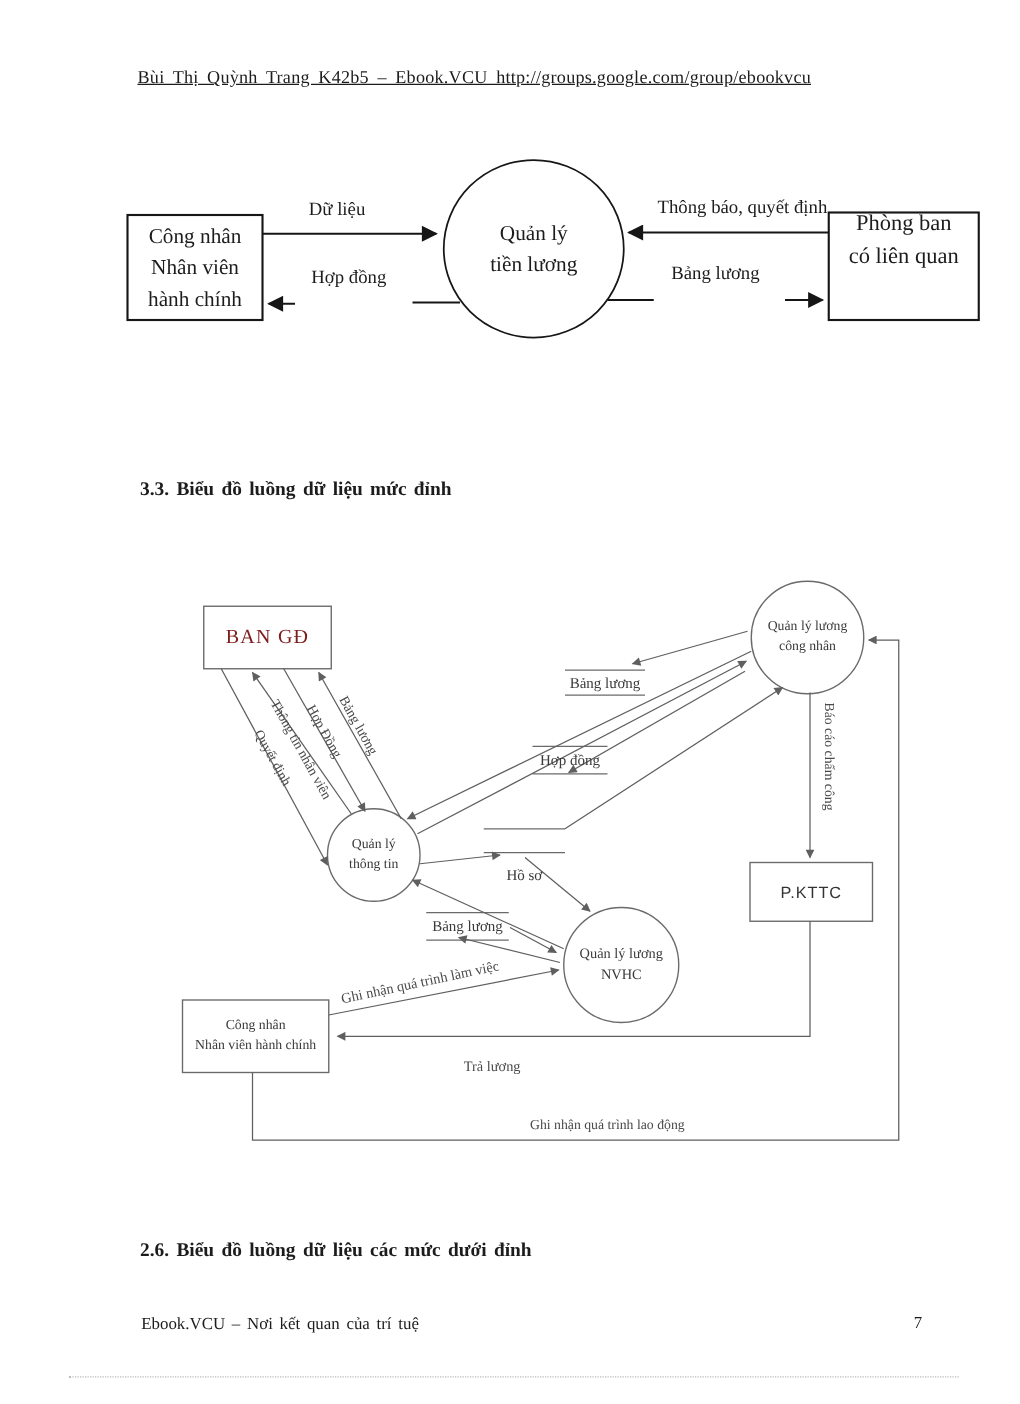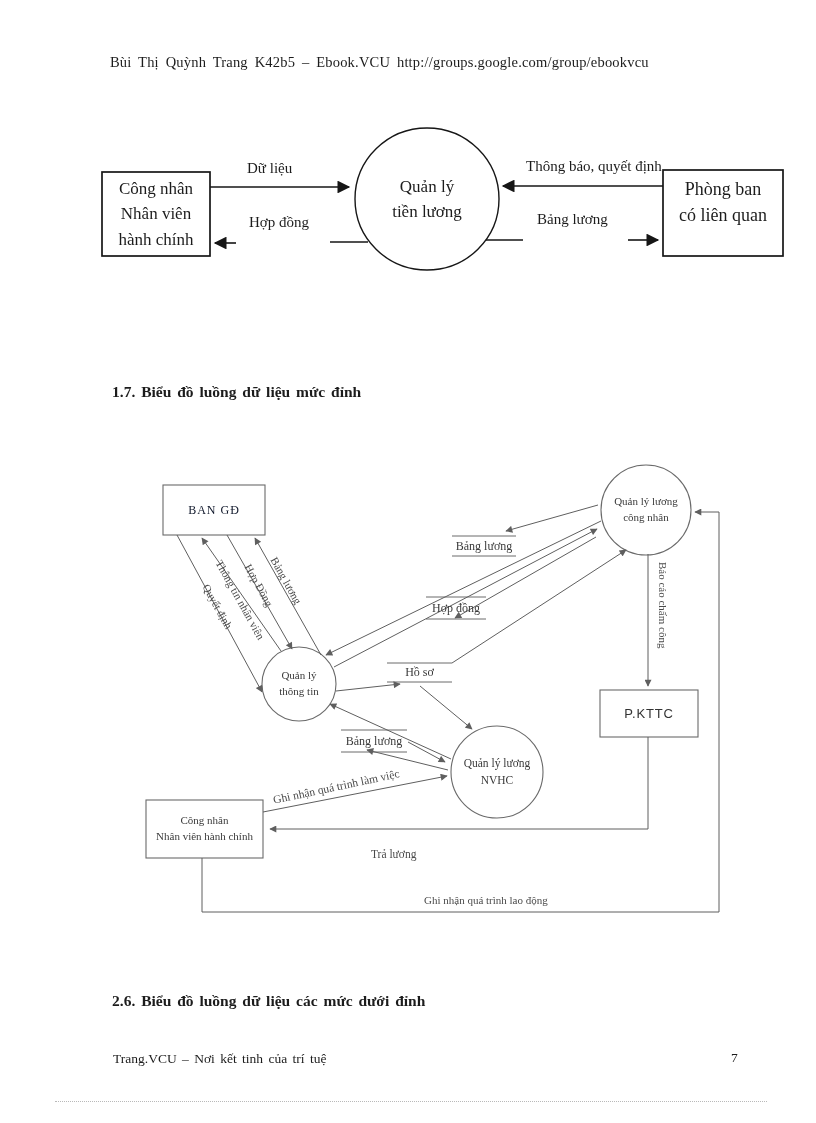--- a/index.html
+++ b/index.html
@@ -3,29 +3,29 @@
 <meta charset="utf-8">
 <style>
   html,body{margin:0;padding:0;background:#ffffff;}
   #page{
     position:relative;width:816px;height:1123px;background:#ffffff;overflow:hidden;
     font-family:"Liberation Serif","DejaVu Serif",serif;color:#1c1c1c;
   }
   .abs{position:absolute;}
   svg{position:absolute;left:0;top:0;}
   .center{display:flex;flex-direction:column;align-items:center;justify-content:center;text-align:center;}
-  .hdr{font-size:14.5px;word-spacing:3px;letter-spacing:.2px;}
+  .hdr{font-size:14.5px;word-spacing:3px;letter-spacing:.2px;text-decoration:underline;}
   .h2{font-size:15.5px;font-weight:bold;word-spacing:2px;}
   .ftr{font-size:13.5px;word-spacing:2px;}
   .entity-lg{font-size:17px;line-height:1.5;}
   .entity-xl{font-size:18px;line-height:1.45;}
   .flowlab{font-size:15px;text-align:right;}
   .nlab{font-size:11px;line-height:1.45;color:#3a3a3a;}
   .nlab2{font-size:11.5px;line-height:1.5;color:#3a3a3a;}
-  .boxlab{font-size:12px;letter-spacing:1px;color:#0f172a;}
+  .boxlab{font-size:16px;letter-spacing:1px;color:#7f1d1d;}
   .pk{font-family:"Liberation Sans","DejaVu Sans",sans-serif;font-size:13px;letter-spacing:.8px;color:#333;border-radius:17px;}
   .store{font-size:12px;color:#3a3a3a;}
   .rot{font-size:11px;color:#4a4a4a;transform-origin:0 0;white-space:nowrap;}
   .edge{font-size:11.5px;color:#4a4a4a;white-space:nowrap;}
   .dotline{border-top:1px dotted #b9b9b9;height:0;}
 </style>
 </head>
 <body>
 
 <div id="page">
@@ -103,30 +103,30 @@
 
   <div class="abs center entity-lg" style="left:102px;top:172px;width:108px;height:84px;">
     <span>Công nhân</span>
     <span>Nhân viên</span>
     <span>hành chính</span>
   </div>
   <div class="abs center entity-lg" style="left:355px;top:128px;width:144px;height:142px;">
     <span>Quản lý</span>
     <span>tiền lương</span>
   </div>
-  <div class="abs center entity-xl" style="left:663px;top:170px;width:120px;height:64px;align-items:center;">
+  <div class="abs center entity-xl" style="left:663px;top:159px;width:120px;height:64px;align-items:center;">
     <span>Phòng ban</span>
     <span>có liên  quan</span>
   </div>
   <div class="abs flowlab" style="left:247px;top:160px;">Dữ liệu</div>
   <div class="abs flowlab" style="left:249px;top:214px;">Hợp đồng</div>
   <div class="abs flowlab" style="left:506px;top:158px;margin-left:20px;">Thông  báo, quyết  định</div>
   <div class="abs flowlab" style="left:537px;top:211px;">Bảng lương</div>
 
-  <div class="abs h2" style="left:112px;top:383px;">1.7. Biểu đồ luồng dữ liệu mức đỉnh</div>
+  <div class="abs h2" style="left:112px;top:383px;">3.3. Biểu đồ luồng dữ liệu mức đỉnh</div>
 
   <div class="abs center boxlab" style="left:163px;top:485px;width:102px;height:50px;">BAN GĐ</div>
   <div class="abs center nlab" style="left:601px;top:488px;width:90px;height:44px;">
     <span>Quản lý lương</span>
     <span>công nhân</span>
   </div>
   <div class="abs center nlab" style="left:262px;top:662px;width:74px;height:44px;">
     <span>Quản lý</span>
     <span>thông tin</span>
   </div>
@@ -135,33 +135,33 @@
     <span>NVHC</span>
   </div>
   <div class="abs center pk" style="left:600px;top:690px;width:98px;height:47px;">P.KTTC</div>
   <div class="abs center nlab" style="left:146px;top:806px;width:117px;height:46px;">
     <span>Công nhân</span>
     <span>Nhân viên hành chính</span>
   </div>
 
   <div class="abs center store" style="left:452px;top:537px;width:64px;height:18px;">Bảng lương</div>
   <div class="abs center store" style="left:426px;top:599px;width:60px;height:19px;">Hợp đồng</div>
-  <div class="abs center store" style="left:387px;top:664px;width:65px;height:17px;">Hồ sơ</div>
+  <div class="abs center store" style="left:387px;top:692px;width:65px;height:17px;">Hồ sơ</div>
   <div class="abs center store" style="left:341px;top:732px;width:66px;height:19px;">Bảng lương</div>
 
   <div class="abs rot" style="left:211px;top:582px;transform:rotate(61deg);">Quyết định</div>
   <div class="abs rot" style="left:224px;top:558px;transform:rotate(61deg);">Thông tin nhân viên</div>
   <div class="abs rot" style="left:253px;top:562px;transform:rotate(61deg);">Hợp Đồng</div>
   <div class="abs rot" style="left:279px;top:555px;transform:rotate(61deg);">Bảng lương</div>
 
   <div class="abs rot" style="left:669px;top:562px;transform:rotate(90deg);">Báo cáo chấm công</div>
   <div class="abs rot" style="left:272px;top:794px;transform:rotate(-12deg);font-size:11.5px;">Ghi nhận quá trình làm việc</div>
   <div class="abs edge" style="left:371px;top:848px;">Trả lương</div>
   <div class="abs edge" style="left:391px;top:894px;font-size:11px;margin-left:33px;">Ghi nhận quá trình lao động</div>
 
   <div class="abs h2" style="left:112px;top:992px;">2.6. Biểu đồ luồng dữ liệu các mức dưới đỉnh</div>
 
-  <div class="abs ftr" style="left:113px;top:1051px;">Trang.VCU – Nơi kết tinh  của trí tuệ</div>
+  <div class="abs ftr" style="left:113px;top:1051px;">Ebook.VCU – Nơi kết quan  của trí tuệ</div>
   <div class="abs ftr" style="left:731px;top:1050px;">7</div>
 
   <div class="abs dotline" style="left:55px;top:1101px;width:712px;"></div>
 
 </div>
 
 </body></html>

